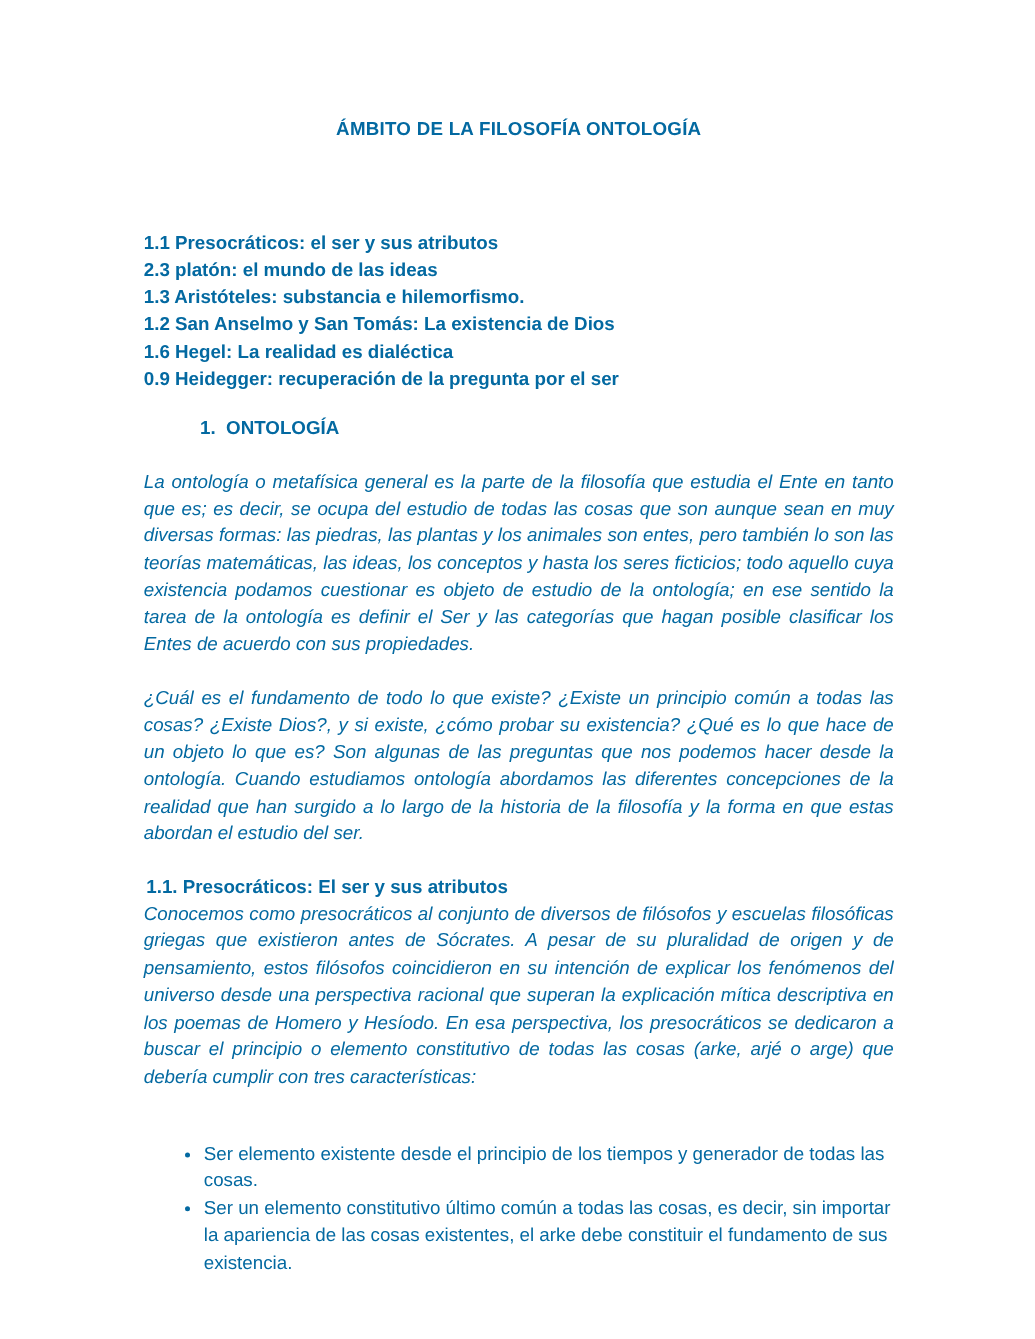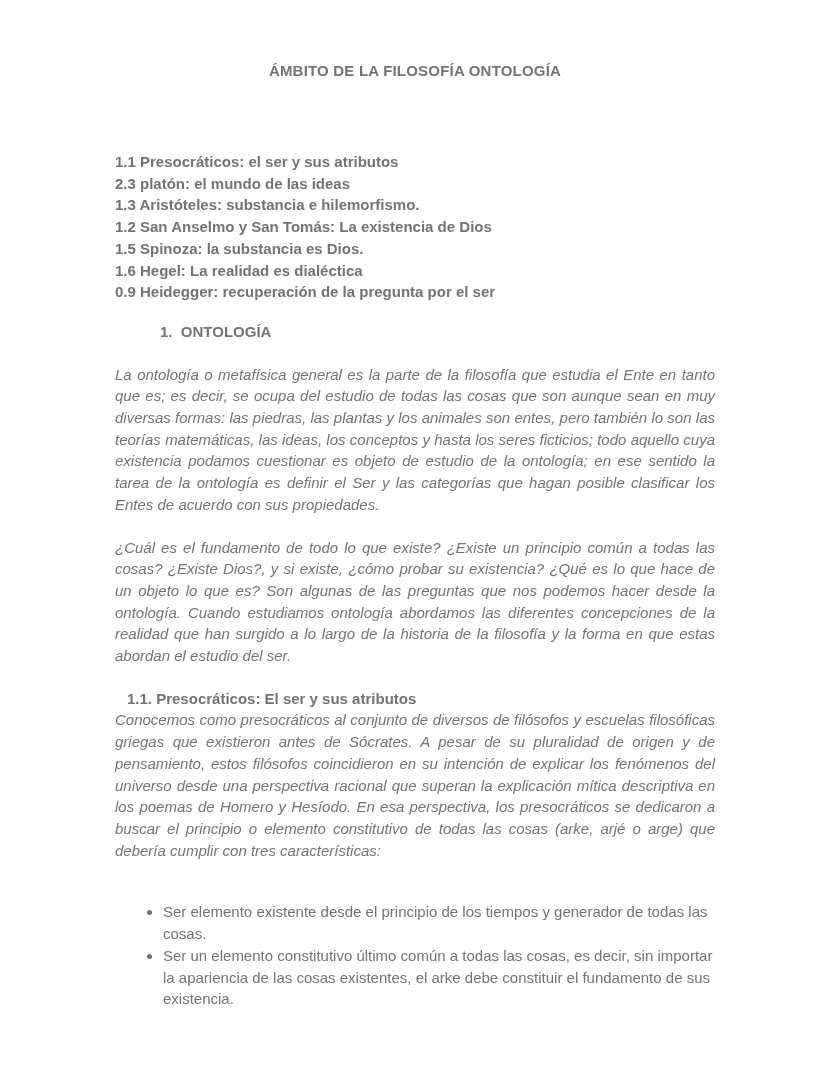--- a/index.html
+++ b/index.html
@@ -7,24 +7,24 @@
     padding: 0;
     background: #ffffff;
   }
   .page {
     position: relative;
     box-sizing: border-box;
     width: 828px;
     height: 1071px;
     margin: 0 auto;
     background: #ffffff;
-    color: #737373;
+    color: #0369a1;
     font-family: "Liberation Sans", sans-serif;
     font-size: 15px;
-    padding: 62px 113px 40px 115px;
+    padding: 95px 113px 40px 115px;
     overflow: hidden;
   }
   .doc-title {
     margin: 0 0 72px 0;
     font-size: 15px;
     font-weight: bold;
     text-align: center;
     letter-spacing: 0.2px;
   }
   .toc {
@@ -42,21 +42,21 @@
     white-space: pre-wrap;
     line-height: 21.7px;
   }
   .body-para {
     margin: 21px 0 0 0;
     line-height: 21.7px;
     text-align: justify;
     font-style: italic;
   }
   .h-sub {
-    margin: 21px 0 0 12px;
+    margin: 21px 0 0 2px;
     font-size: 15px;
     font-weight: bold;
     line-height: 21.7px;
   }
   .body-para.tight {
     margin-top: 0;
   }
   ul.bullets {
     margin: 40px 0 0 0;
     padding-left: 48px;
@@ -73,21 +73,20 @@
 
 <div class="page">
 
   <h1 class="doc-title">ÁMBITO DE LA FILOSOFÍA ONTOLOGÍA</h1>
 
   <div class="toc">
     <p class="toc-item">1.1 Presocráticos: el ser y sus atributos</p>
     <p class="toc-item">2.3 platón: el mundo de las ideas</p>
     <p class="toc-item">1.3 Aristóteles: substancia e hilemorfismo.</p>
     <p class="toc-item">1.2 San Anselmo y San Tomás: La existencia de Dios</p>
-    <p class="toc-item">1.5 Spinoza: la substancia es Dios.</p>
     <p class="toc-item">1.6 Hegel: La realidad es dialéctica</p>
     <p class="toc-item">0.9 Heidegger: recuperación de la pregunta por el ser</p>
   </div>
 
   <h2 class="h-ontologia">1.  ONTOLOGÍA</h2>
 
   <p class="body-para">La ontología o metafísica general es la parte de la filosofía que estudia el Ente en tanto que es; es decir, se ocupa del estudio de todas las cosas que son aunque sean en muy diversas formas: las piedras, las plantas y los animales son entes, pero también lo son las teorías matemáticas, las ideas, los conceptos y hasta los seres ficticios; todo aquello cuya existencia podamos cuestionar es objeto de estudio de la ontología; en ese sentido  la tarea de la ontología es definir  el Ser y las categorías que hagan posible clasificar los Entes de acuerdo con sus propiedades.</p>
 
   <p class="body-para">¿Cuál es el fundamento de todo lo que existe? ¿Existe un principio común a todas las cosas? ¿Existe Dios?, y si existe, ¿cómo probar su existencia? ¿Qué es lo que hace de un objeto lo que es? Son algunas de las preguntas que nos podemos hacer desde la ontología. Cuando estudiamos ontología abordamos las diferentes concepciones de la realidad que han surgido a lo largo de la historia de la filosofía y la forma en que estas abordan el estudio del ser.</p>
 

